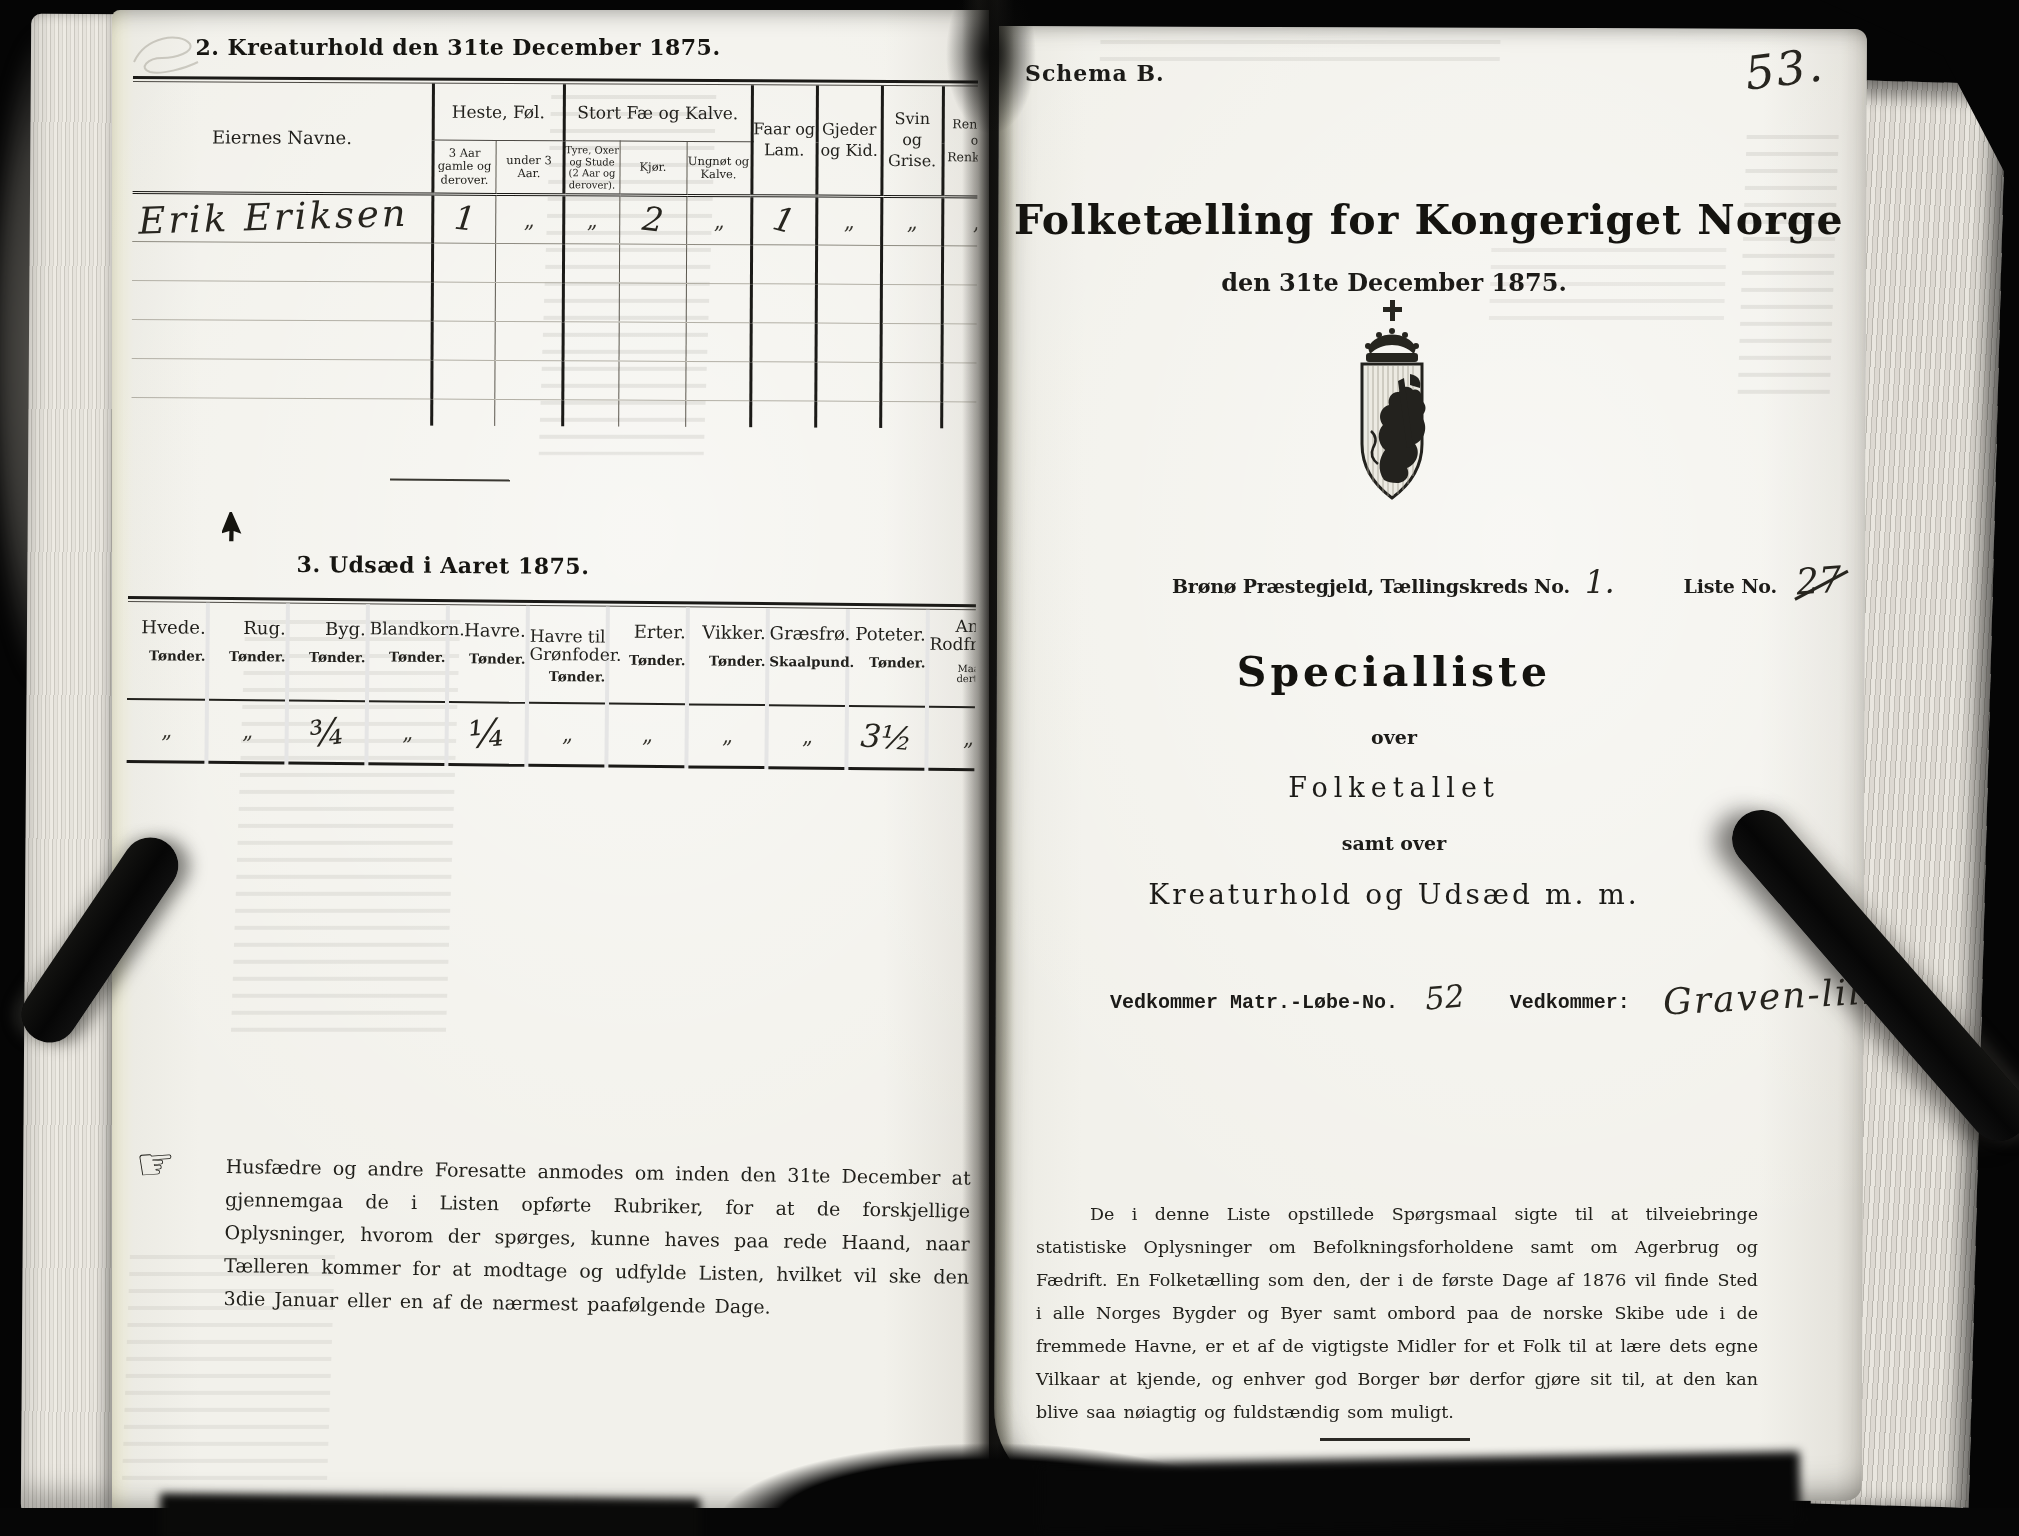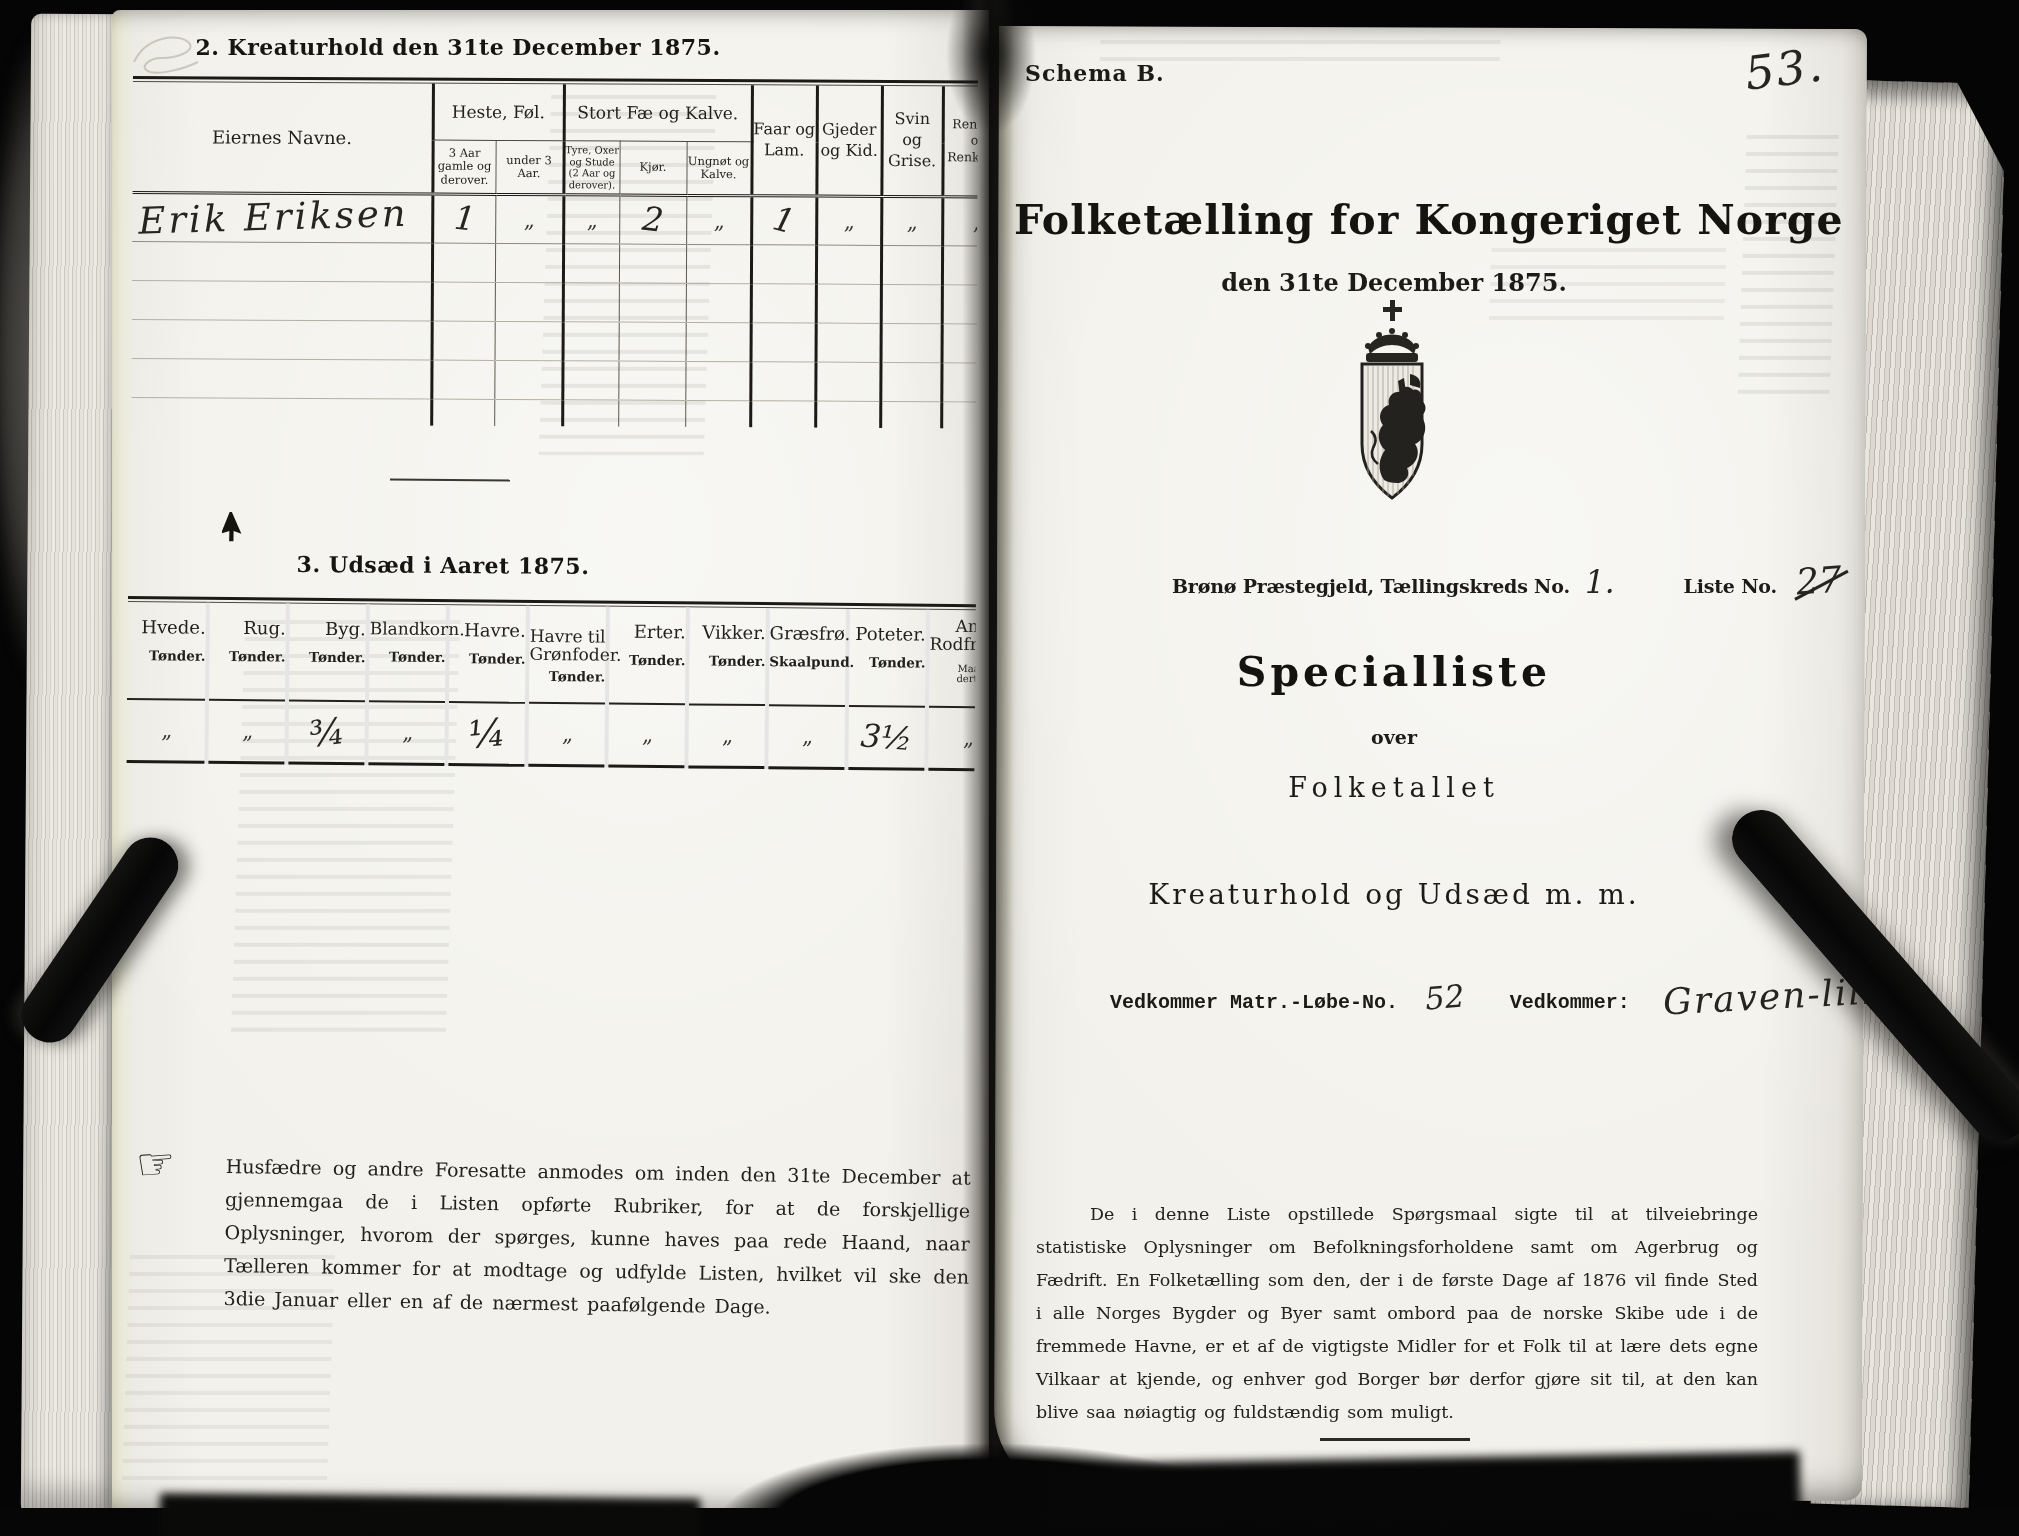--- a/index.html
+++ b/index.html
@@ -356,20 +356,21 @@
   <div class="abs district-line" style="left:1172px;top:560px;">
     <span class="lbl">Brønø Præstegjeld, Tællingskreds No.</span>
     <span class="hw hw-mid" style="margin-left:10px;">1.</span>
     <span class="lbl" style="margin-left:64px;">Liste No.</span>
     <span class="hw hw-liste" style="margin-left:14px;">27</span>
   </div>
 
   <div class="abs rp-center over" style="top:726px;">over</div>
   <div class="abs rp-center speciale" style="top:648px;">Specialliste</div>
   <div class="abs rp-center folketallet" style="top:772px;">Folketallet</div>
+  <div class="abs rp-center over" style="top:832px;">samt over</div>
   <div class="abs rp-center kreatur" style="top:878px;">Kreaturhold og Udsæd m. m.</div>
 
   <div class="abs matr-line" style="left:1110px;top:975px;">
     <span class="lbl">Vedkommer Matr.-Løbe-No.</span>
     <span class="hw hw-mid" style="margin-left:22px;display:inline-block;transform:rotate(-5deg);">52</span>
     <span class="lbl" style="margin-left:40px;">Vedkommer:</span>
     <span class="hw" style="margin-left:28px;font-size:36px;display:inline-block;transform:rotate(-3deg);letter-spacing:2px;">Graven-lille.</span>
   </div>
 
   <div class="abs rp-par" style="left:1036px;top:1198px;width:722px;">De i denne Liste opstillede Spørgsmaal sigte til at tilveiebringe statistiske Oplysninger om Befolkningsforholdene samt om Agerbrug og Fædrift. En Folketælling som den, der i de første Dage af 1876 vil finde Sted i alle Norges Bygder og Byer samt ombord paa de norske Skibe ude i de fremmede Havne, er et af de vigtigste Midler for et Folk til at lære dets egne Vilkaar at kjende, og enhver god Borger bør derfor gjøre sit til, at den kan blive saa nøiagtig og fuldstændig som muligt.</div>

